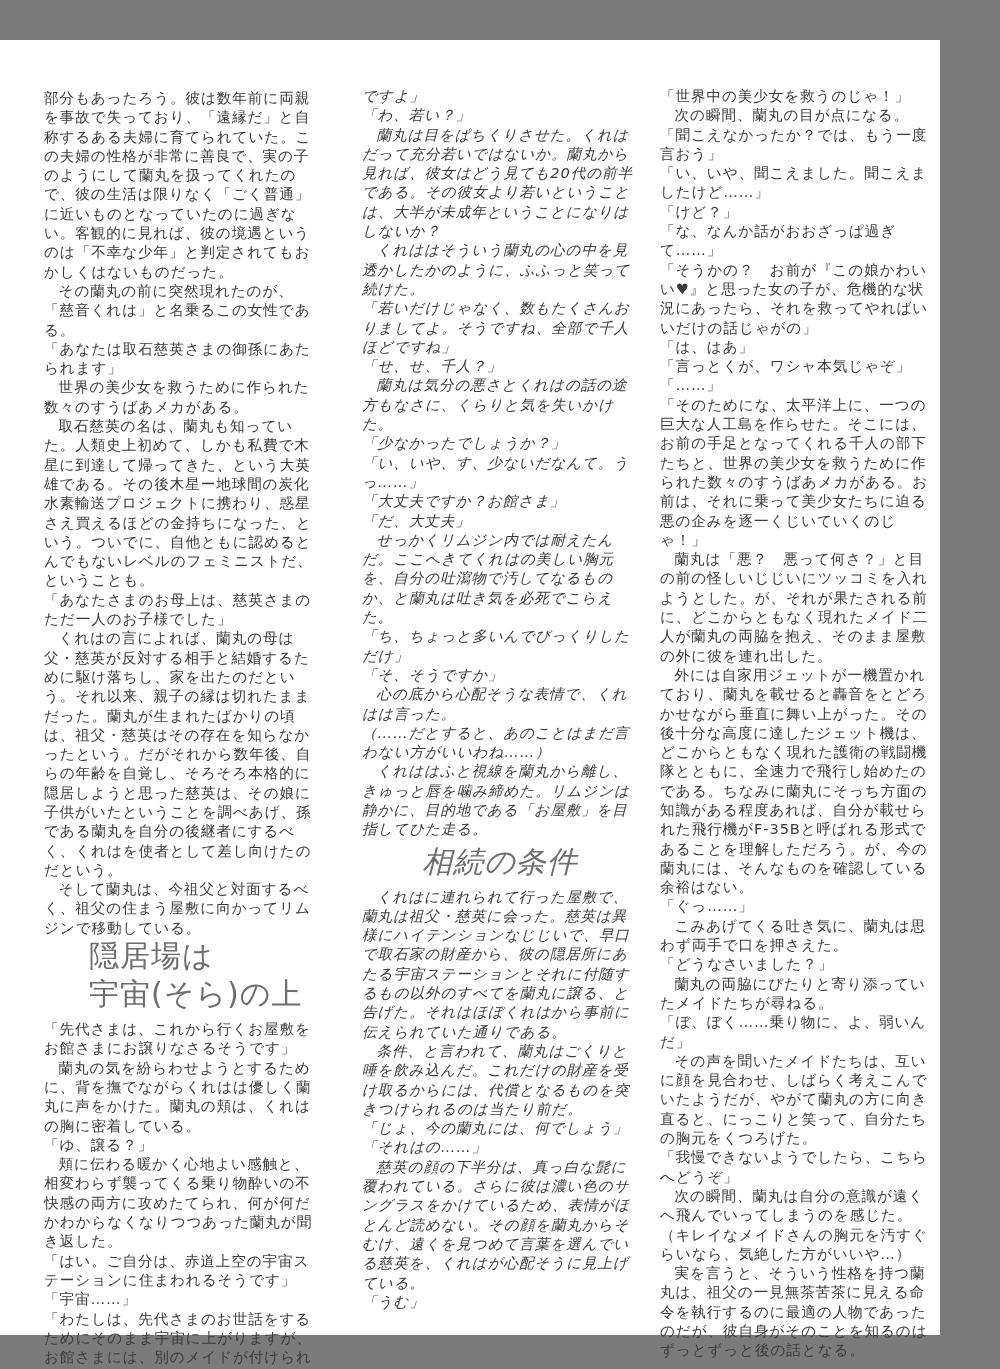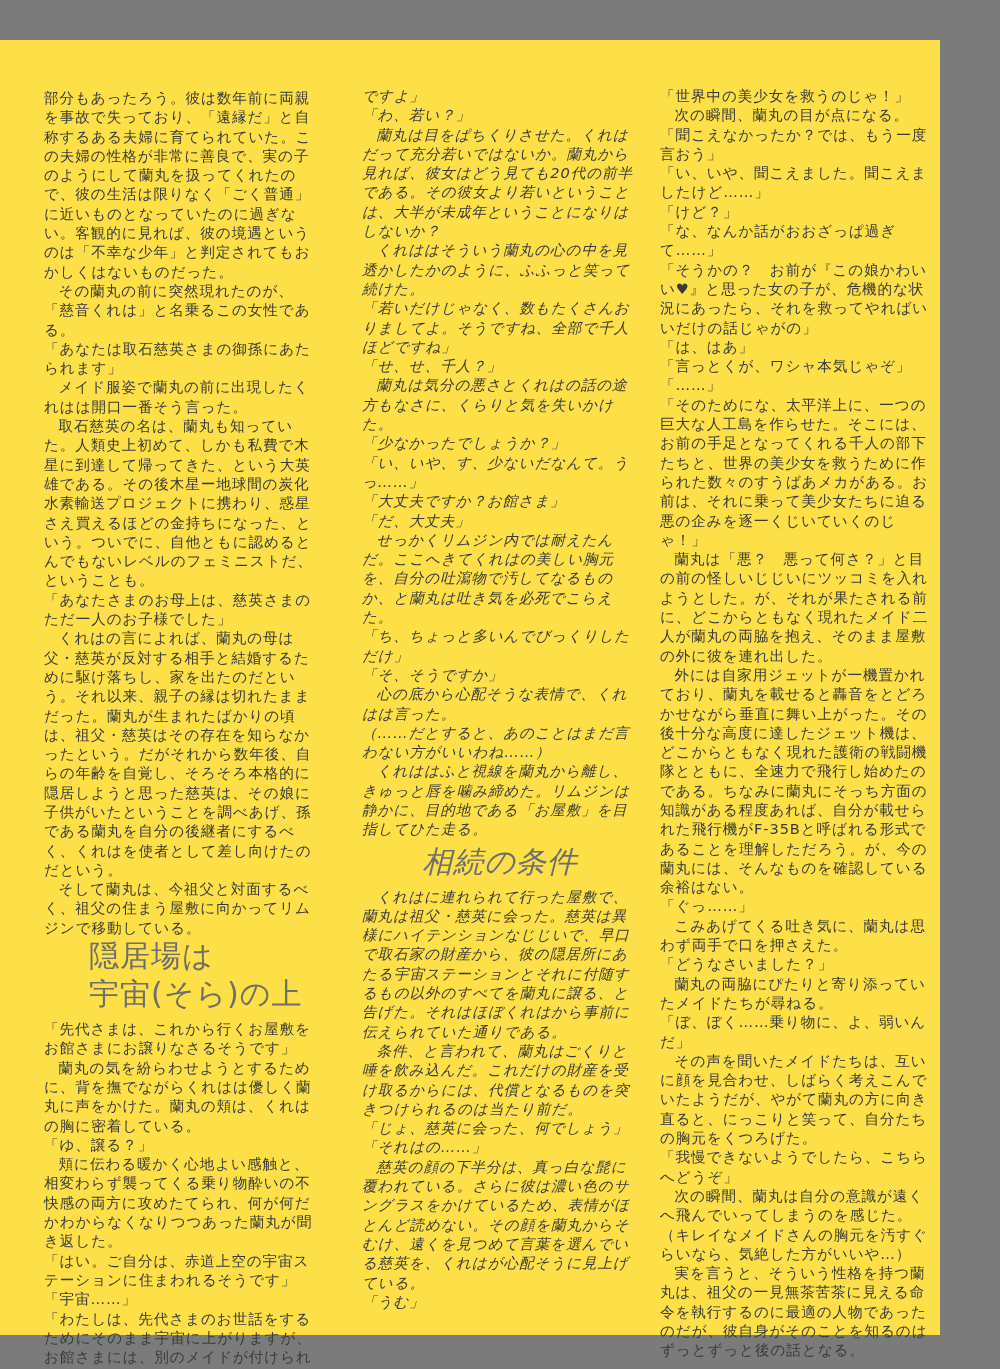--- a/index.html
+++ b/index.html
@@ -3,21 +3,21 @@
 <meta charset="utf-8">
 <style>
   html, body { margin: 0; padding: 0; }
   body {
     width: 1000px; height: 1369px; position: relative; overflow: hidden;
     background: #7b7b7b;
     font-family: "DejaVu Sans", sans-serif;
   }
   .page {
     position: absolute; left: 0; top: 40px; width: 940px; height: 1295px;
-    background: #fde047;
+    background: #ffffff;
   }
   .col {
     position: absolute; top: 44px;
     font-size: 14.6px; line-height: 19.3px; color: #3a3a3a;
     letter-spacing: 0.9px;
   }
   .col p { margin: 0; padding: 0; }
   .col p.indent { text-indent: 1em; }
   .col1 { left: 44px; width: 276px; top: 48px; }
   .col2 { left: 362px; width: 276px; top: 46px; font-style: italic; }
@@ -41,21 +41,21 @@
 </style>
 </head>
 <body>
 
 <div class="page">
 
   <div class="col col1">
     <p>部分もあったろう。彼は数年前に両親を事故で失っており、「遠縁だ」と自称するある夫婦に育てられていた。この夫婦の性格が非常に善良で、実の子のようにして蘭丸を扱ってくれたので、彼の生活は限りなく「ごく普通」に近いものとなっていたのに過ぎない。客観的に見れば、彼の境遇というのは「不幸な少年」と判定されてもおかしくはないものだった。</p>
     <p class="indent">その蘭丸の前に突然現れたのが、「慈音くれは」と名乗るこの女性である。</p>
     <p>「あなたは取石慈英さまの御孫にあたられます」</p>
-    <p class="indent">メイド服姿で蘭丸の前に出現したくれはは開口一番そう言った。</p>
+    <p class="indent">世界の美少女を救うために作られた数々のすうばあメカがある。</p>
     <p class="indent">取石慈英の名は、蘭丸も知っていた。人類史上初めて、しかも私費で木星に到達して帰ってきた、という大英雄である。その後木星ー地球間の炭化水素輸送プロジェクトに携わり、惑星さえ買えるほどの金持ちになった、という。ついでに、自他ともに認めるとんでもないレベルのフェミニストだ、ということも。</p>
     <p>「あなたさまのお母上は、慈英さまのただ一人のお子様でした」</p>
     <p class="indent">くれはの言によれば、蘭丸の母は父・慈英が反対する相手と結婚するために駆け落ちし、家を出たのだという。それ以来、親子の縁は切れたままだった。蘭丸が生まれたばかりの頃は、祖父・慈英はその存在を知らなかったという。だがそれから数年後、自らの年齢を自覚し、そろそろ本格的に隠居しようと思った慈英は、その娘に子供がいたということを調べあげ、孫である蘭丸を自分の後継者にするべく、くれはを使者として差し向けたのだという。</p>
     <p class="indent">そして蘭丸は、今祖父と対面するべく、祖父の住まう屋敷に向かってリムジンで移動している。</p>
     <div class="heading h-big h1">
       <div>隠居場は</div>
       <div>宇宙(そら)の上</div>
     </div>
     <p style="margin-top:6px">「先代さまは、これから行くお屋敷をお館さまにお譲りなさるそうです」</p>
     <p class="indent">蘭丸の気を紛らわせようとするために、背を撫でながらくれはは優しく蘭丸に声をかけた。蘭丸の頬は、くれはの胸に密着している。</p>
@@ -81,21 +81,21 @@
     <p>「だ、大丈夫」</p>
     <p class="indent">せっかくリムジン内では耐えたんだ。ここへきてくれはの美しい胸元を、自分の吐瀉物で汚してなるものか、と蘭丸は吐き気を必死でこらえた。</p>
     <p>「ち、ちょっと多いんでびっくりしただけ」</p>
     <p>「そ、そうですか」</p>
     <p class="indent">心の底から心配そうな表情で、くれはは言った。</p>
     <p>（……だとすると、あのことはまだ言わない方がいいわね……）</p>
     <p class="indent">くれははふと視線を蘭丸から離し、きゅっと唇を噛み締めた。リムジンは静かに、目的地である「お屋敷」を目指してひた走る。</p>
     <div class="heading h-big h2">相続の条件</div>
     <p class="indent">くれはに連れられて行った屋敷で、蘭丸は祖父・慈英に会った。慈英は異様にハイテンションなじじいで、早口で取石家の財産から、彼の隠居所にあたる宇宙ステーションとそれに付随するもの以外のすべてを蘭丸に譲る、と告げた。それはほぼくれはから事前に伝えられていた通りである。</p>
     <p class="indent">条件、と言われて、蘭丸はごくりと唾を飲み込んだ。これだけの財産を受け取るからには、代償となるものを突きつけられるのは当たり前だ。</p>
-    <p>「じょ、慈英に会った、何でしょう」</p>
+    <p>「じょ、今の蘭丸には、何でしょう」</p>
     <p>「それはの……」</p>
     <p class="indent">慈英の顔の下半分は、真っ白な髭に覆われている。さらに彼は濃い色のサングラスをかけているため、表情がほとんど読めない。その顔を蘭丸からそむけ、遠くを見つめて言葉を選んでいる慈英を、くれはが心配そうに見上げている。</p>
     <p>「うむ」</p>
 
   </div>
 
   <div class="col col3">
     <p>「世界中の美少女を救うのじゃ！」</p>
     <p class="indent">次の瞬間、蘭丸の目が点になる。</p>
     <p>「聞こえなかったか？では、もう一度言おう」</p>

